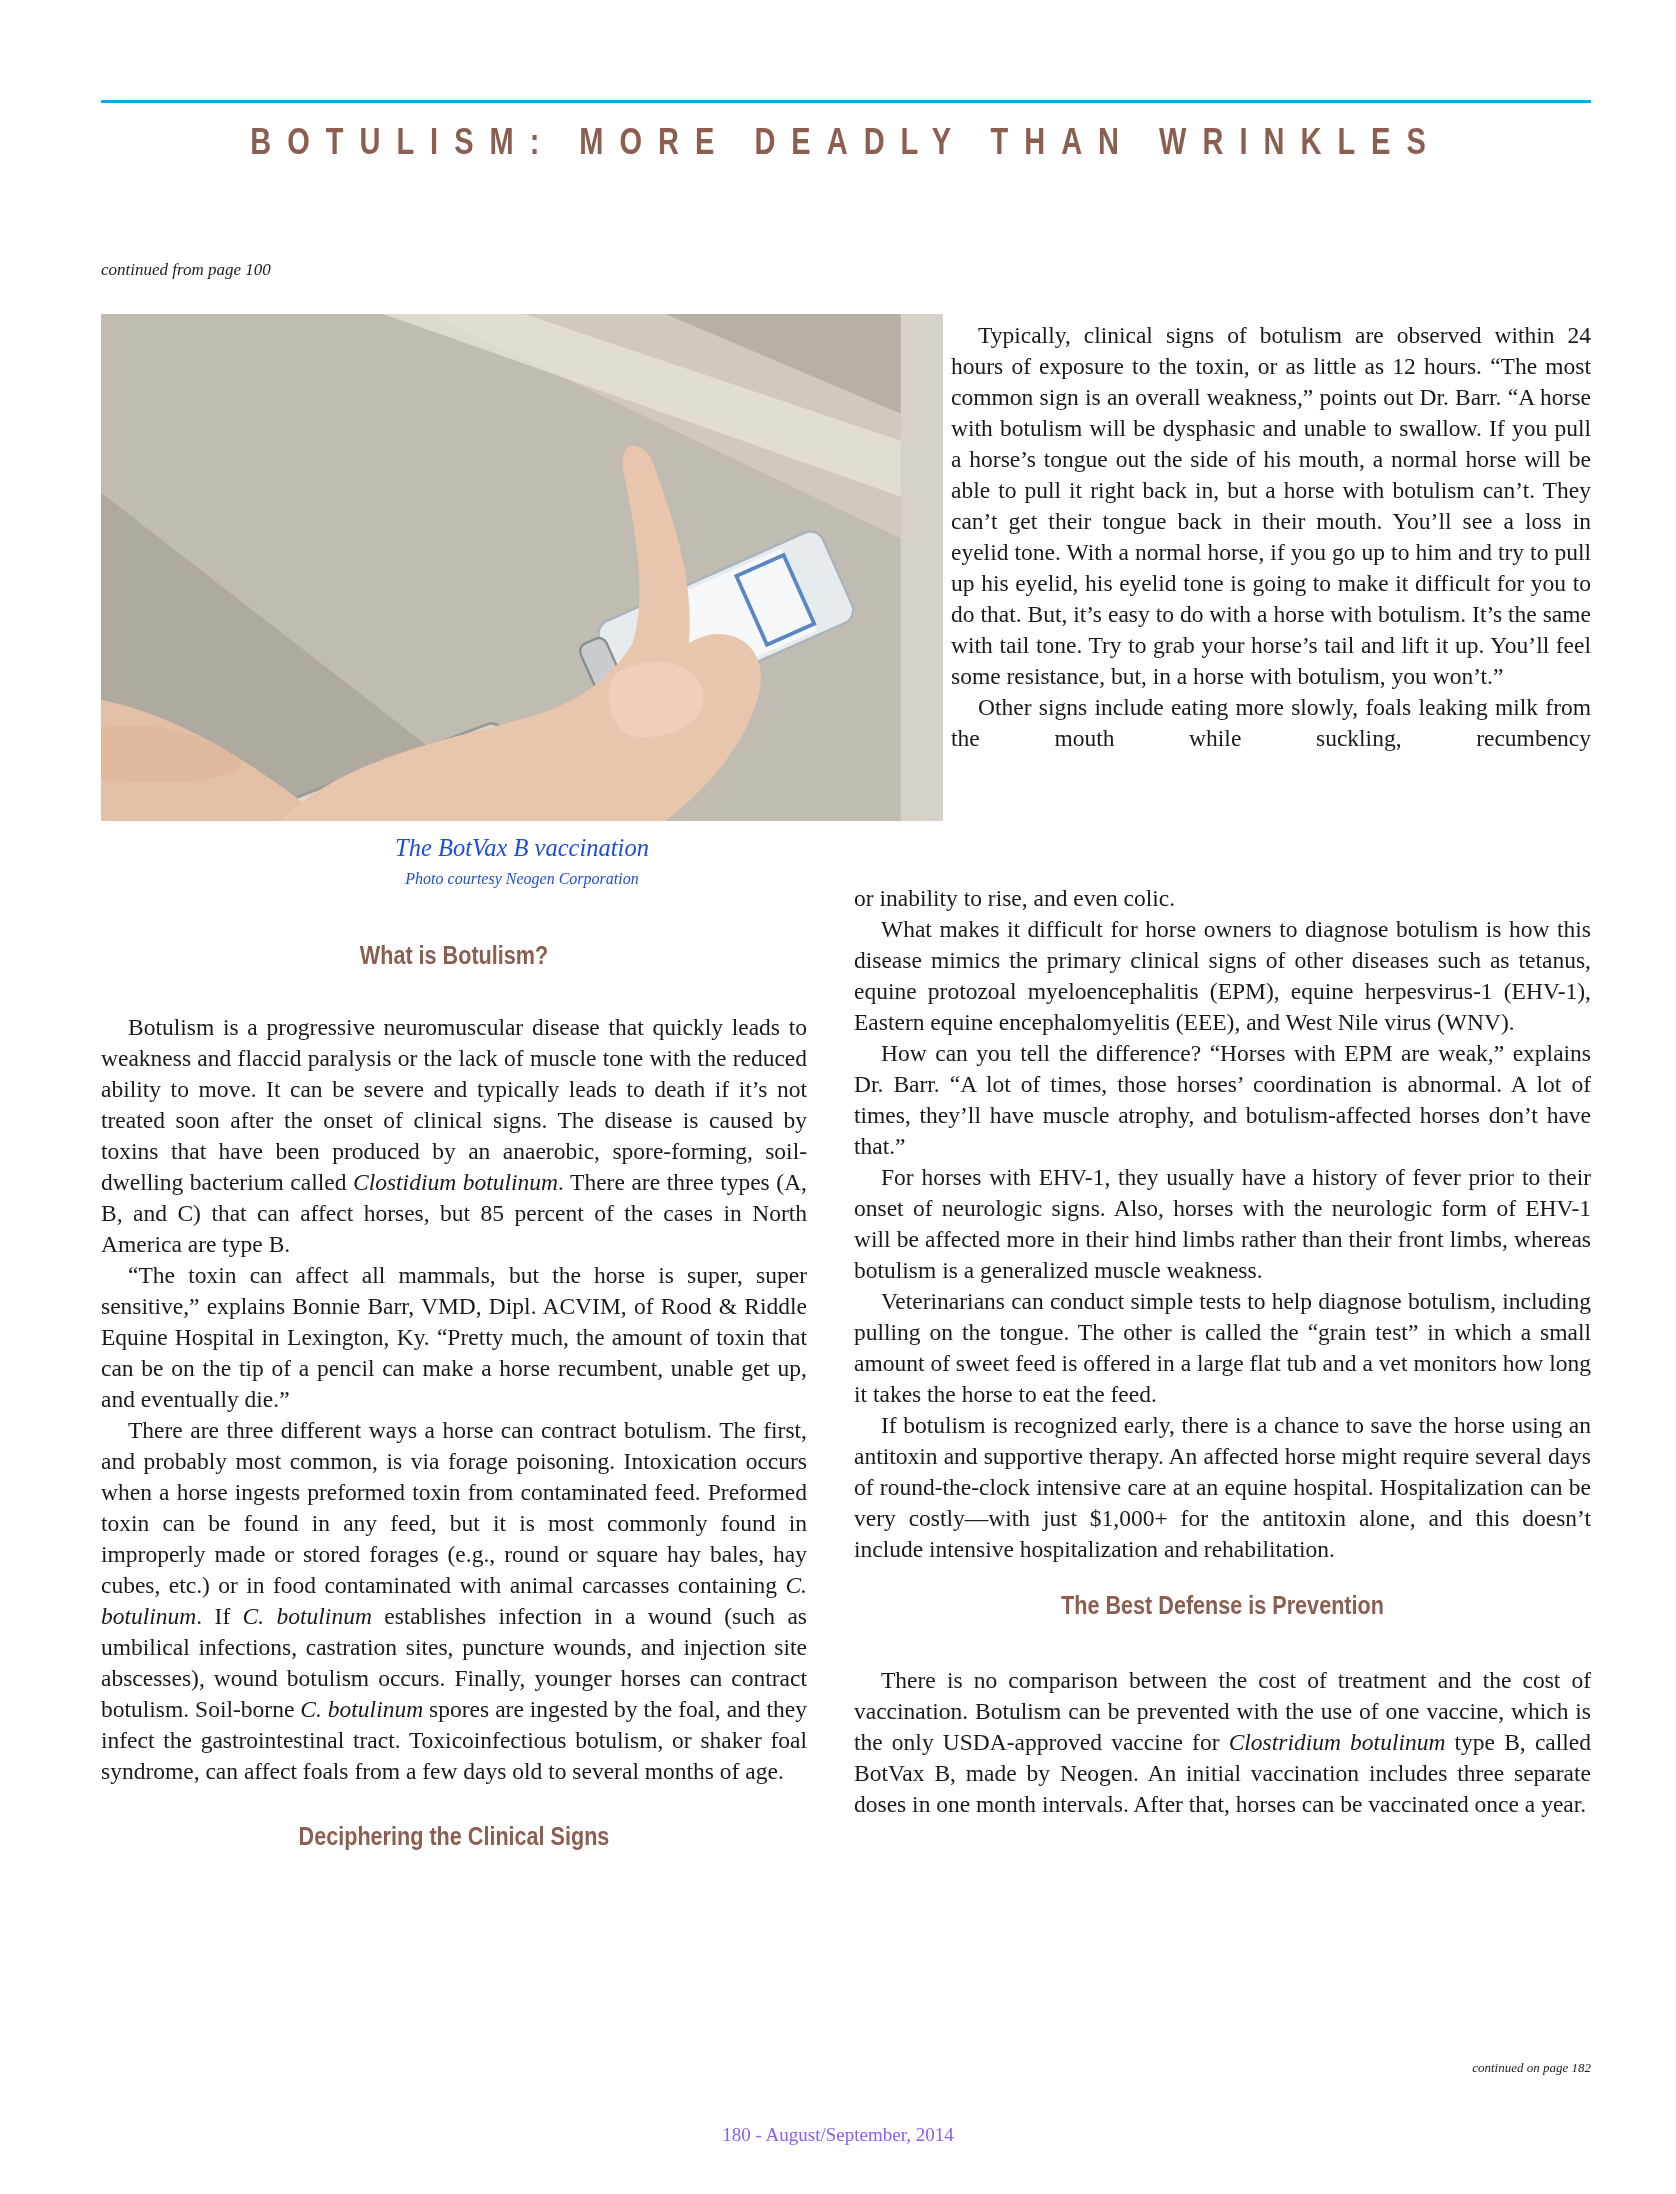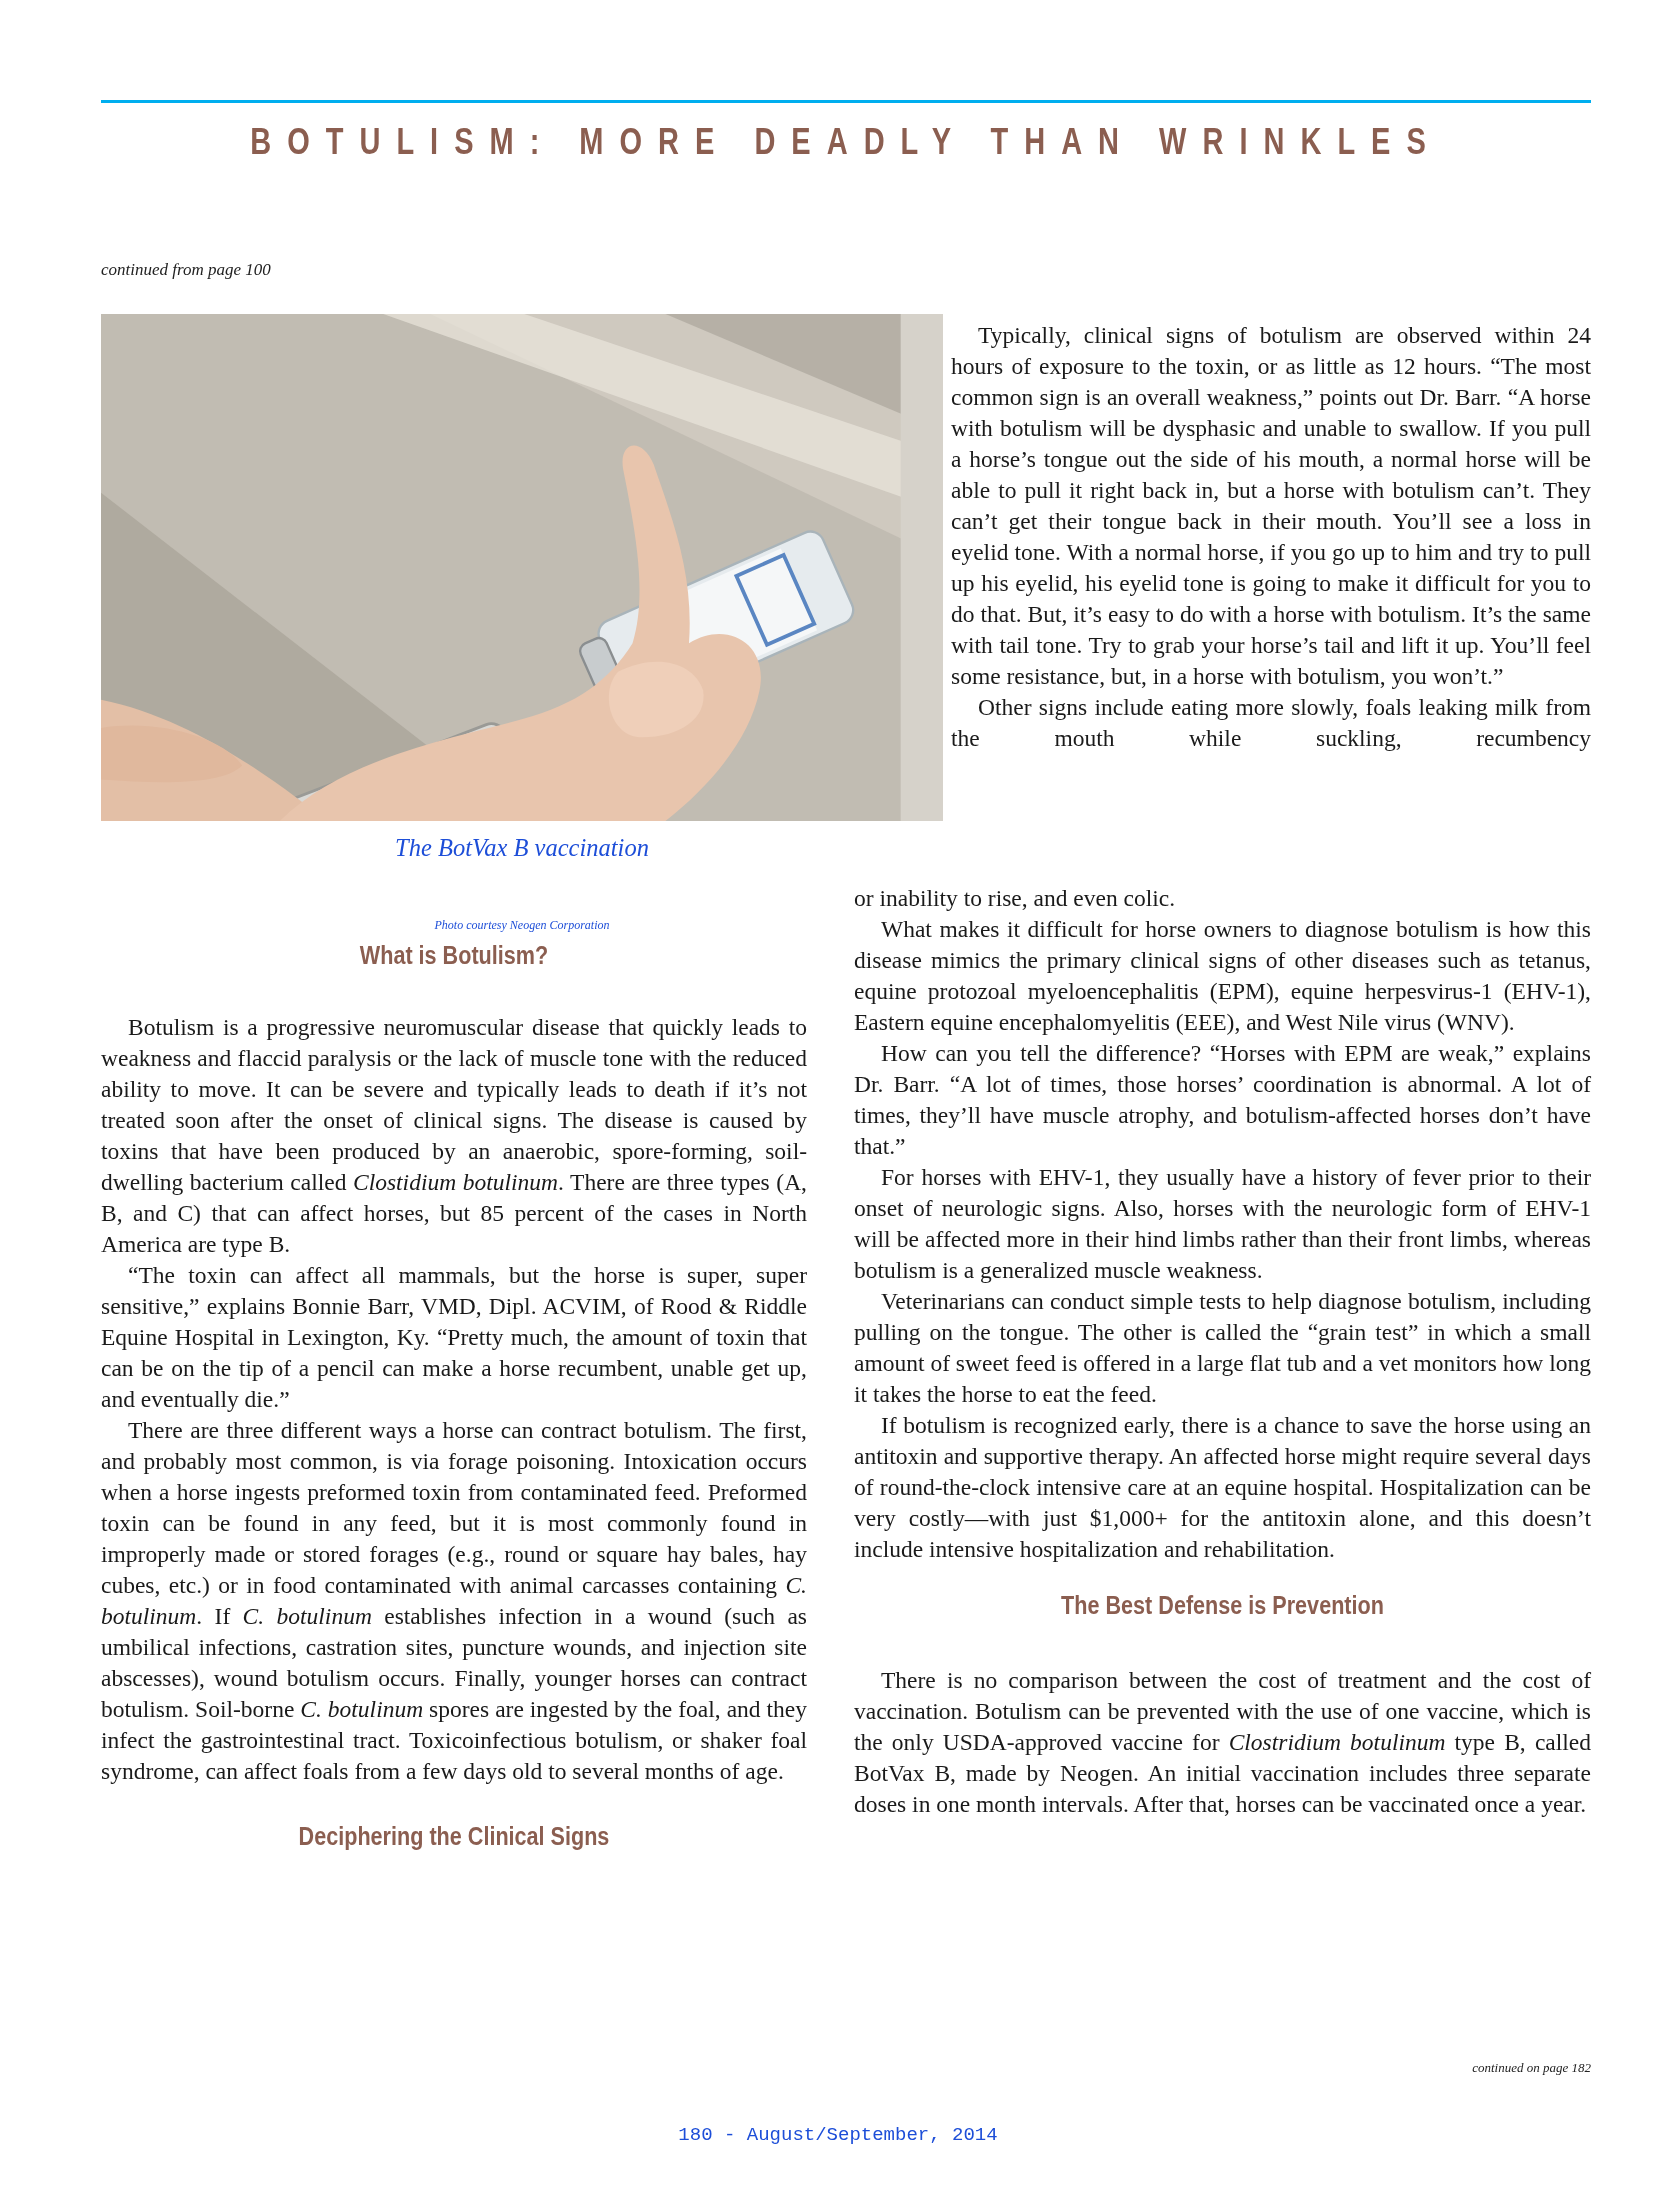--- a/index.html
+++ b/index.html
@@ -8,31 +8,31 @@
   .rule { position: absolute; left: 101px; top: 100px; width: 1490px; height: 3.3px; background: #00AEEF; }
   .title { position: absolute; left: 101px; top: 121px; width: 1490px; text-align: center;
            font-family: "Liberation Sans", "DejaVu Sans", sans-serif; font-weight: bold;
            font-size: 29px; letter-spacing: 16px; color: #8B5E50; transform: scaleY(1.25); transform-origin: top center; }
   .cont-from { position: absolute; left: 101px; top: 260px; font-style: italic; font-size: 17px; color: #222; }
   .photo { position: absolute; left: 101px; top: 314px; width: 842px; height: 507px; overflow: hidden;
            background: linear-gradient(155deg, #8f8c86 0%, #b9b5ac 18%, #d9d4ca 38%, #e8e3d8 55%, #cfcac0 75%, #a8a49b 100%); }
   .photo svg { position: absolute; left: 0; top: 0; width: 100%; height: 100%; }
   .caption { position: absolute; left: 101px; width: 842px; text-align: center; font-style: italic; color: #1d4ed8; }
   .caption.main { top: 834px; font-size: 24.5px; }
-  .caption.credit { top: 918px; font-size: 12px; }
+  .caption.credit { top: 870px; font-size: 16px; }
   .col { position: absolute; font-size: 23.5px; line-height: 31px; text-align: justify; }
   .col p { margin: 0; text-indent: 27px; }
   .col p.noindent { text-indent: 0; }
   .heading { font-family: "Liberation Sans", "DejaVu Sans", sans-serif; font-weight: bold; color: #8B5E50;
              text-align: center; font-size: 21.6px; transform: scaleY(1.2); }
   .left { left: 101px; top: 939px; width: 706px; }
   .right-top { left: 951px; top: 320px; width: 640px; }
   .right-bottom { left: 854px; top: 883px; width: 737px; }
   .cont-on { position: absolute; right: 85px; top: 2060px; font-style: italic; font-size: 13px; color: #222; }
-  .footer { position: absolute; left: 0; width: 1676px; top: 2124px; text-align: center; font-size: 19px; color: #1d4ed8; font-family: Liberation Mono, monospace; }
+  .footer { position: absolute; left: 0; width: 1676px; top: 2124px; text-align: center; font-size: 19px; color: #8b5cf6; }
   i { font-style: italic; }
 </style>
 </head>
 <body>
 
 <div class="rule" style="background: rgb(0, 174, 239);"></div>
 <div class="title" style="color: rgb(139, 94, 80);">BOTULISM: MORE DEADLY THAN WRINKLES</div>
 <div class="cont-from">continued from page 100</div>
 
 <div class="photo" role="img" aria-label="hand holding a syringe drawing from a vaccine vial">

